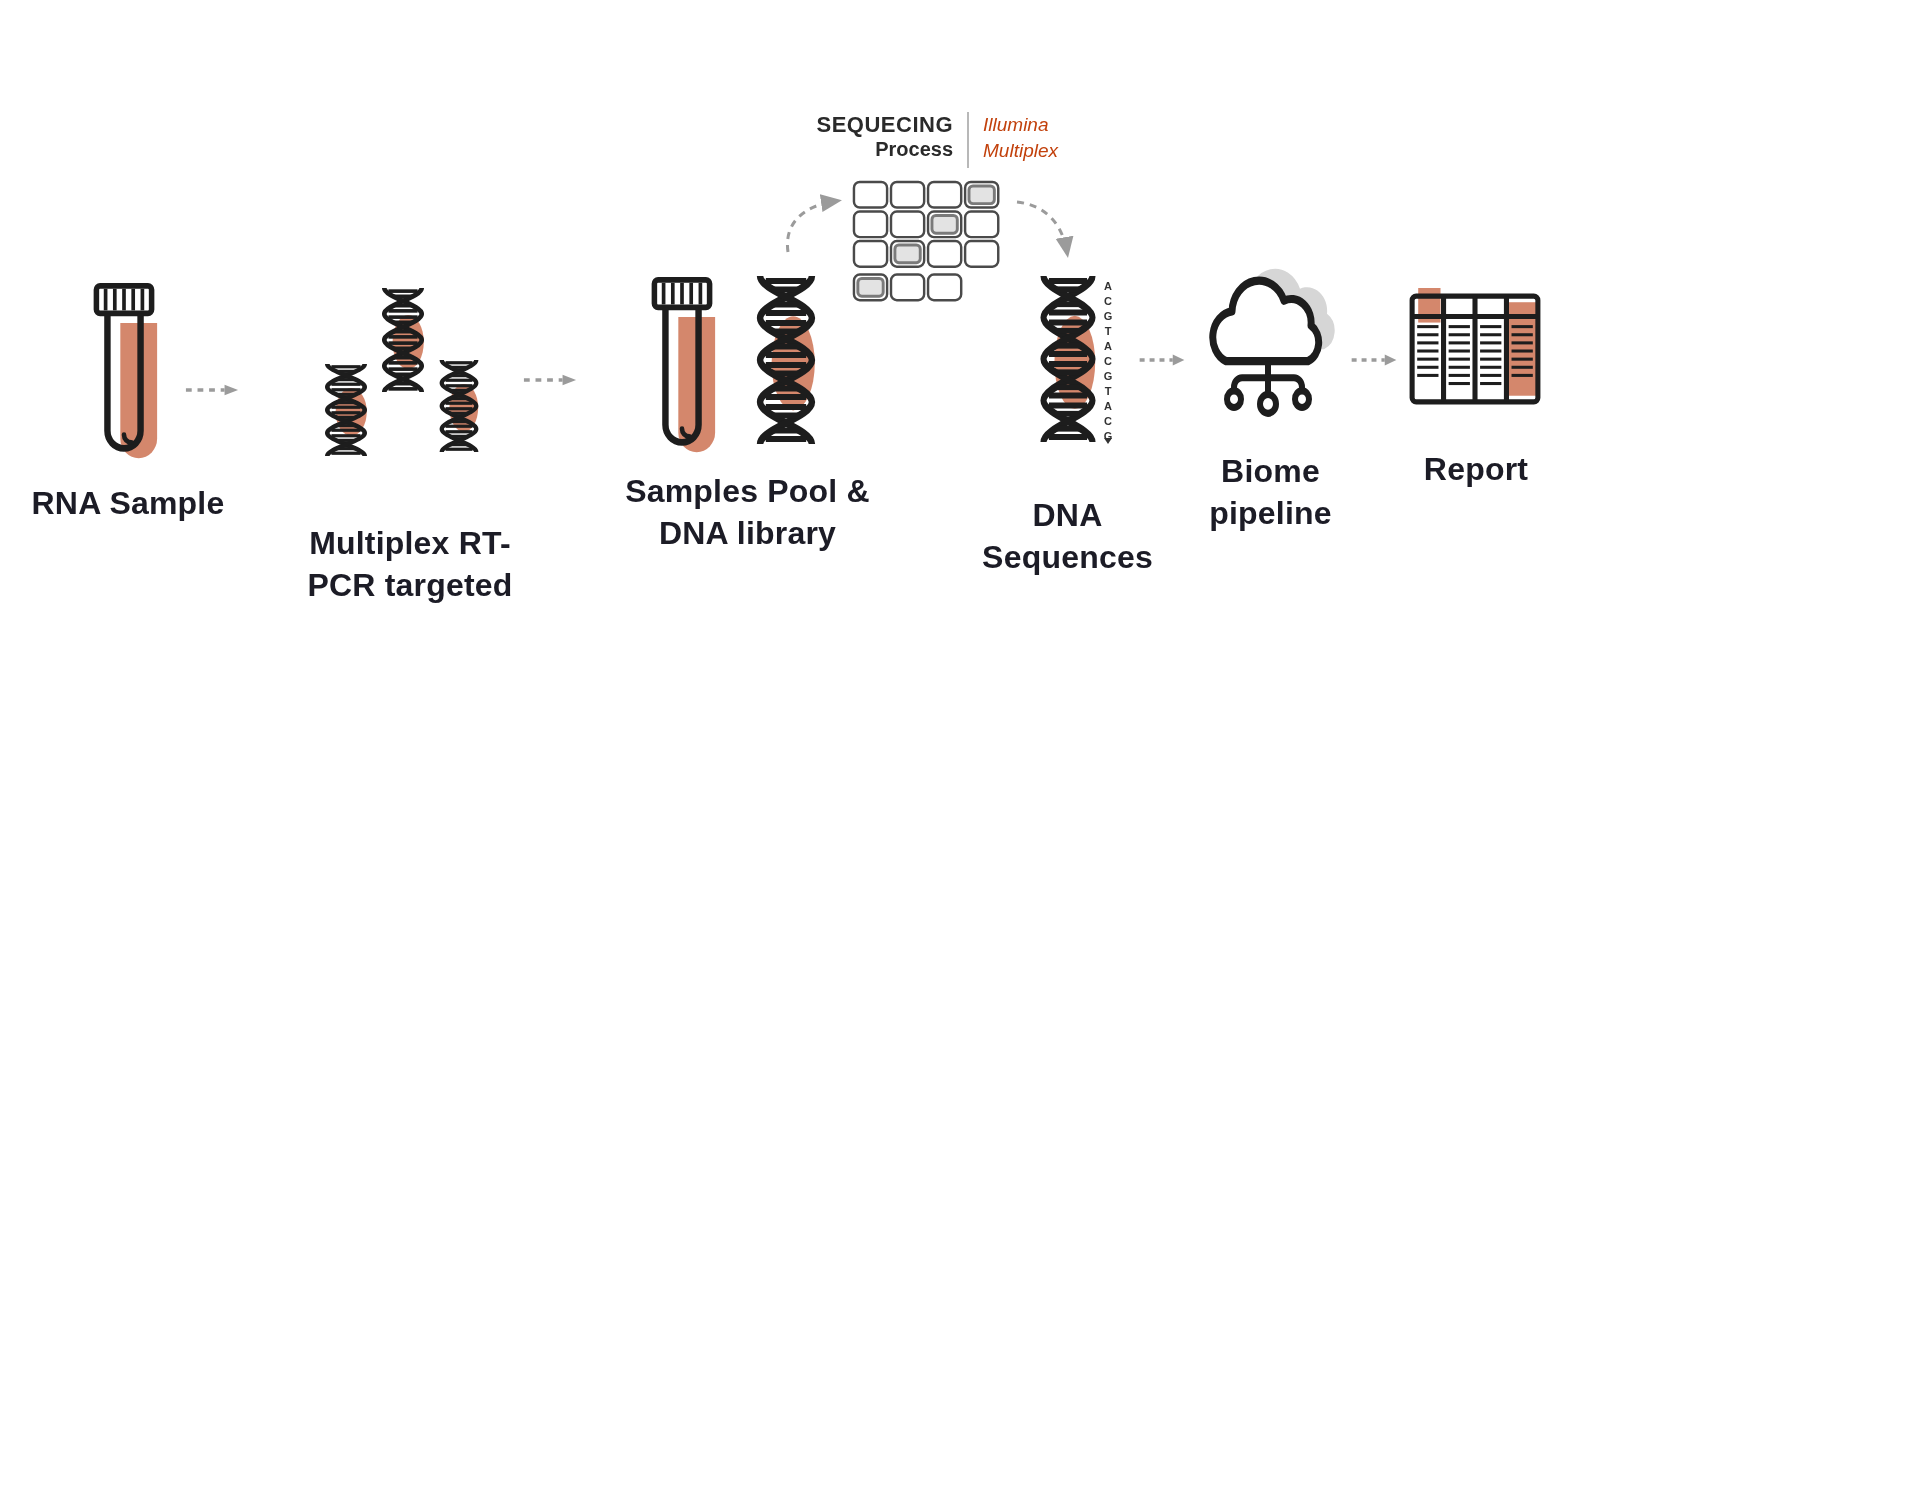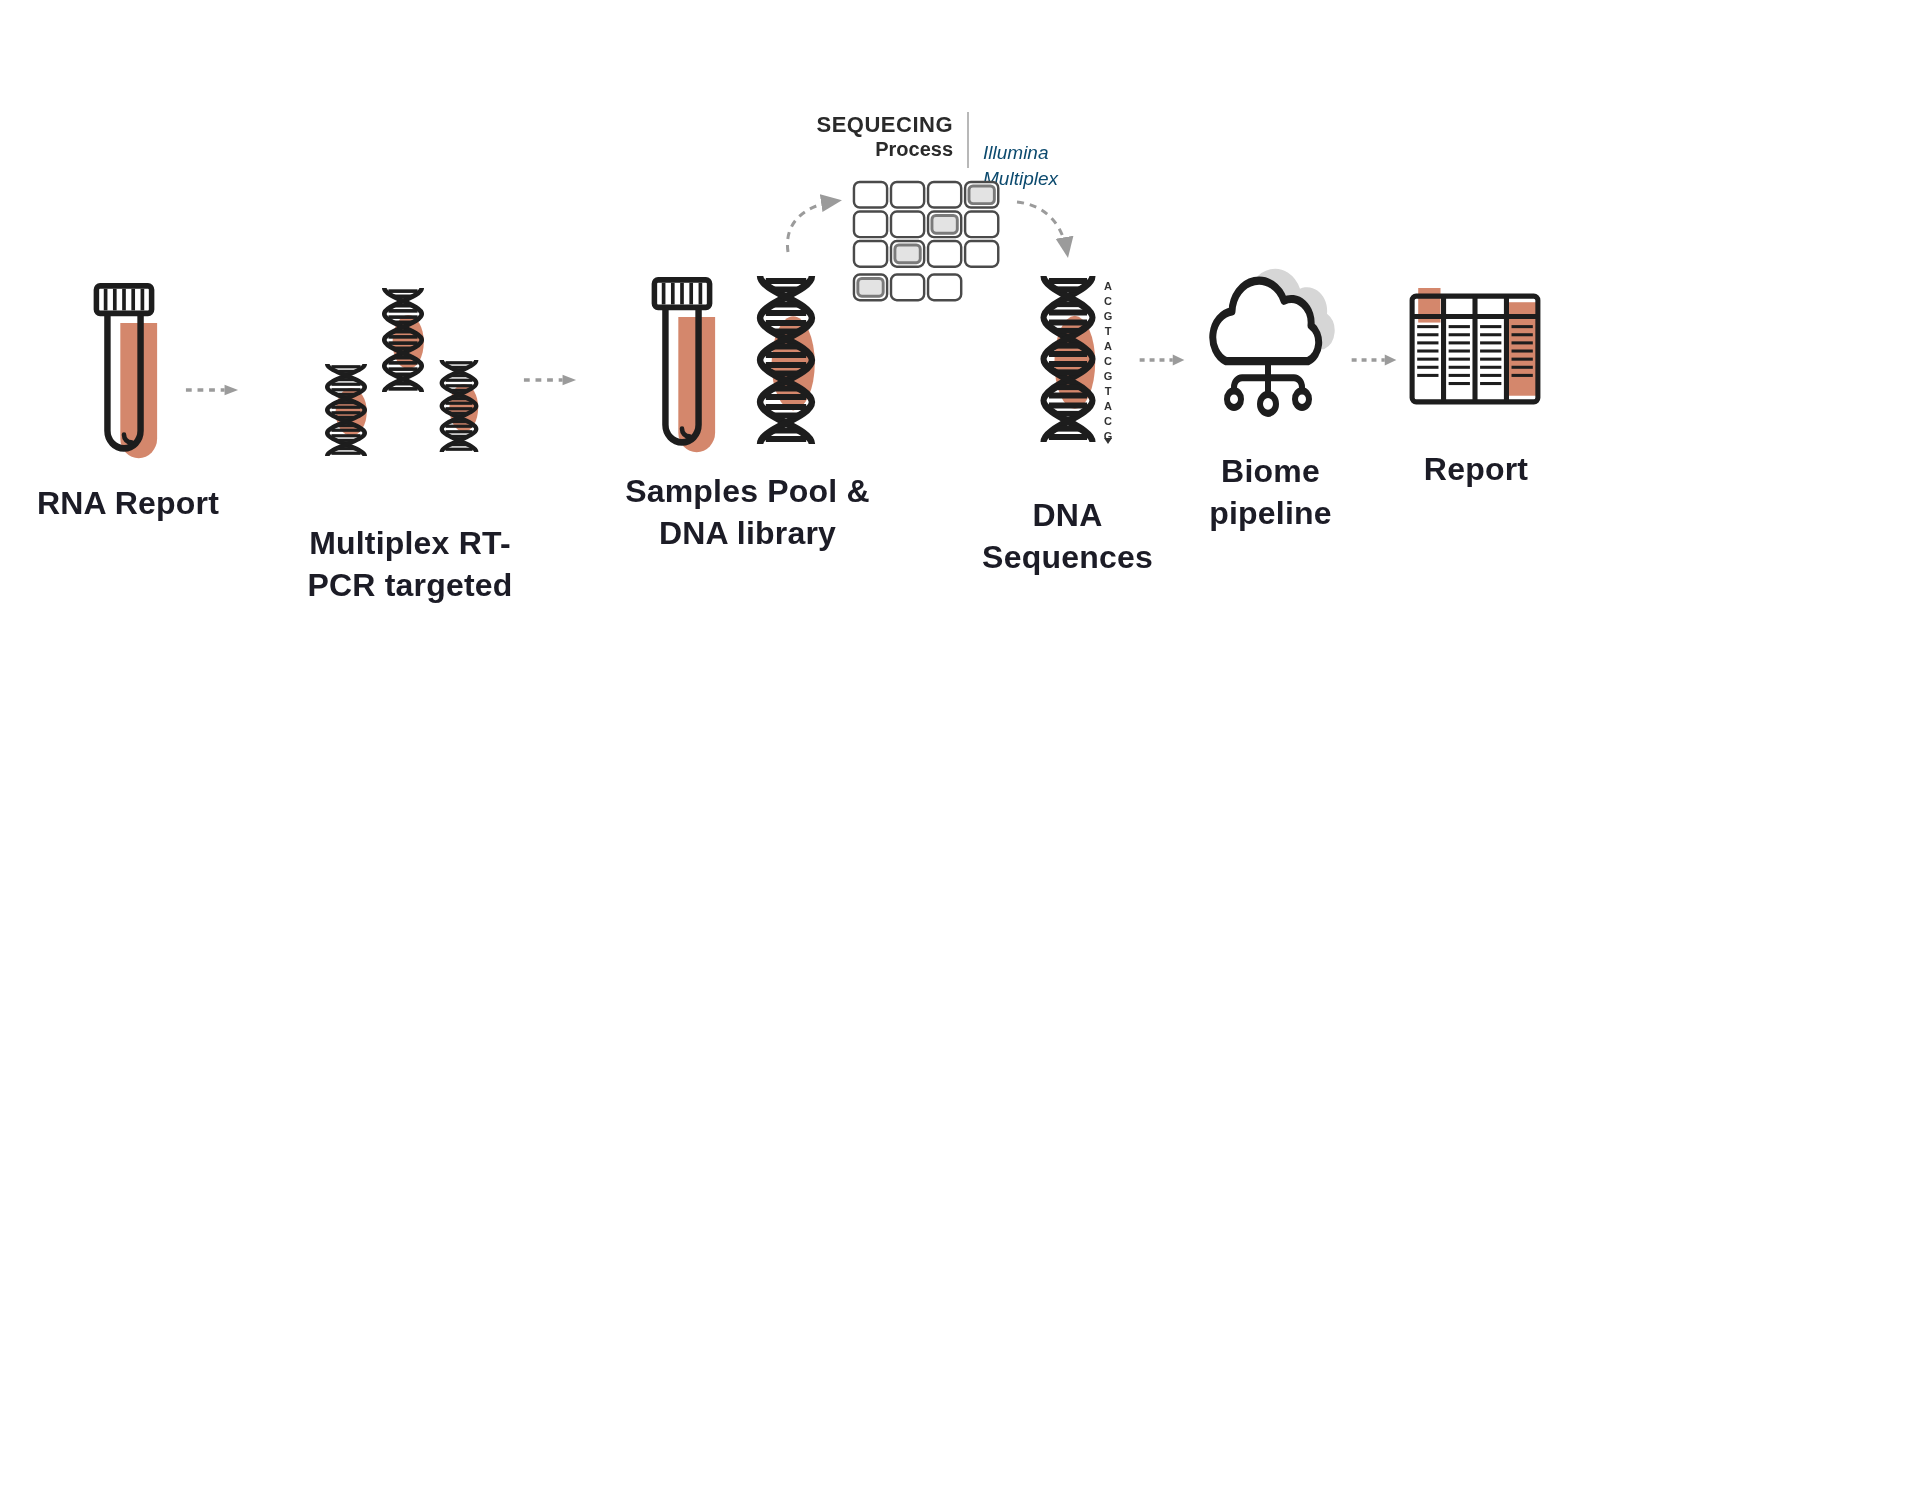--- a/index.html
+++ b/index.html
@@ -15,21 +15,21 @@
   .s-dark  { stroke:var(--stroke_dark); }
   .s-gray  { stroke:var(--arrow_gray); }
   .f-gray  { fill:var(--arrow_gray); }
   .f-cloud { fill:var(--cloud_gray); }
   svg.icon { position:absolute; overflow:visible; display:block; }
   .seq-header { position:absolute; display:flex; align-items:stretch; gap:14px; }
   .seq-title { text-align:right; color:#2a2a2a; }
   .seq-title .t1 { font-size:22px; font-weight:800; letter-spacing:.5px; line-height:1.15; }
   .seq-title .t2 { font-size:20px; font-weight:700; line-height:1.2; }
   .seq-div { width:2px; background:#b8b8b8; }
-  .seq-vendor { font-style:italic; color:#0c4a6e;margin-top:28px; }
+  .seq-vendor { font-style:italic; color:#c2410c; }
   .seq-vendor div { font-size:19px; line-height:1.35; }
   .vtext { position:absolute; writing-mode:vertical-rl; text-orientation:upright;
     font-size:11px; font-weight:700; color:#333; letter-spacing:3px; }
   .caret { position:absolute; width:0; height:0; border-left:4px solid transparent;
     border-right:4px solid transparent; border-top:6px solid #333; }
   .caption { position:absolute; font-style:italic; font-size:27px; color:var(--caption_gray); text-align:center; }
 </style>
 </head>
 <body>
 
@@ -42,21 +42,21 @@
       <line x1="30" y1="7" x2="30" y2="29"></line>
         <line x1="40" y1="7" x2="40" y2="29"></line>
       <line x1="50" y1="7" x2="50" y2="29"></line>
         <line x1="60" y1="7" x2="60" y2="29"></line>
       <line x1="70" y1="7" x2="70" y2="29"></line>
     </g>
     <path d="M32,32 v120 a18,18 0 0 0 36,0 v-120" fill="none" class="s-dark" stroke-width="7" stroke-linejoin="round"></path>
     <path d="M50,156 a8,8 0 0 0 8,8" fill="none" class="s-dark" stroke-width="5" stroke-linecap="round"></path>
   </svg>
   <div class="step-label" style="left:8px; top:482px; width:240px;">
-    <span>RNA Report</span>
+    <span>RNA Sample</span>
   </div>
 
   <svg class="icon" style="left:184px; top:382px; width:56px; height:16px;" viewBox="0 0 58 16">
     <line x1="2" y1="8" x2="42" y2="8" class="s-gray" stroke-width="3.5" stroke-dasharray="6 6"></line>
     <polygon points="42,2.5 56,8 42,13.5" class="f-gray"></polygon>
   </svg>
 
   <svg class="icon" style="left:320px; top:364px; width:52px; height:92px;" viewBox="0 0 50 100" preserveAspectRatio="none">
     <ellipse class="f-accent" cx="30" cy="52" rx="15" ry="26"></ellipse>
     <path d="M43,0 C43,9 7,16 7,25 C7,34 43,41 43,50 C43,59 7,66 7,75 C7,84 43,91 43,100" fill="none" class="s-dark" stroke-width="4.5"></path>

